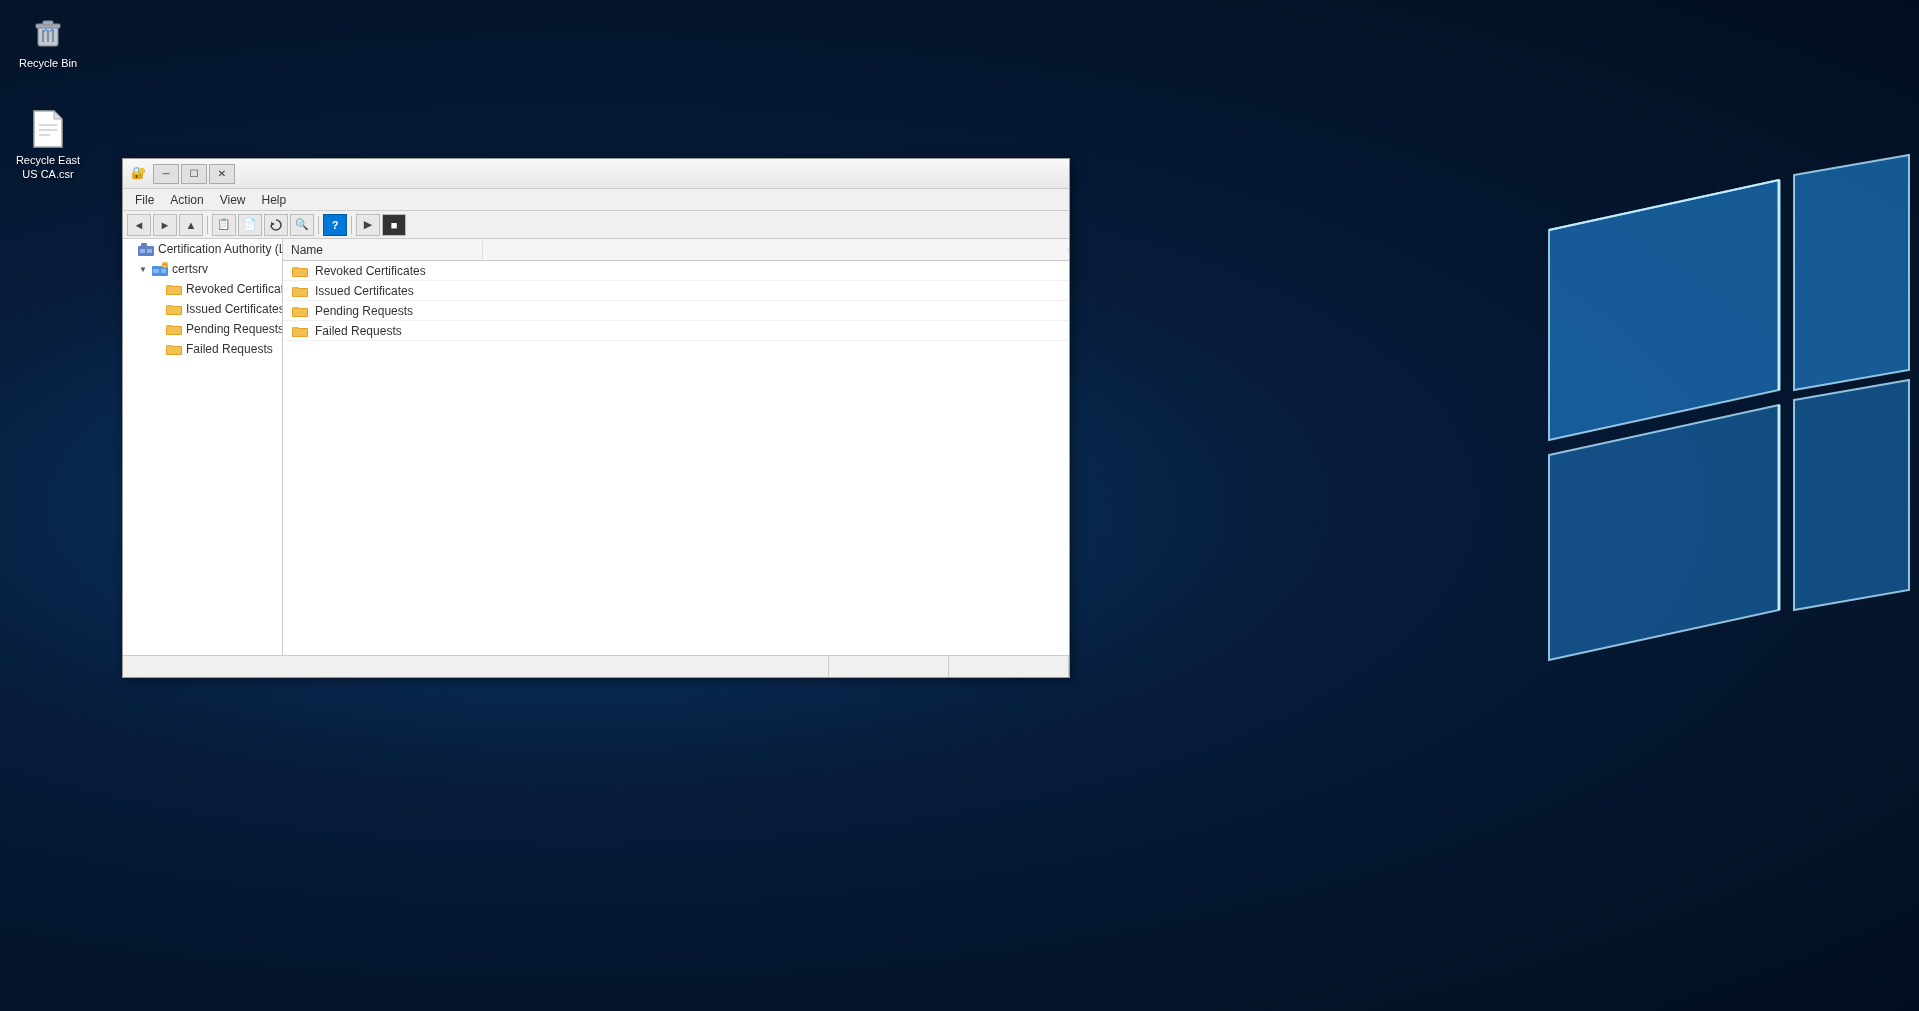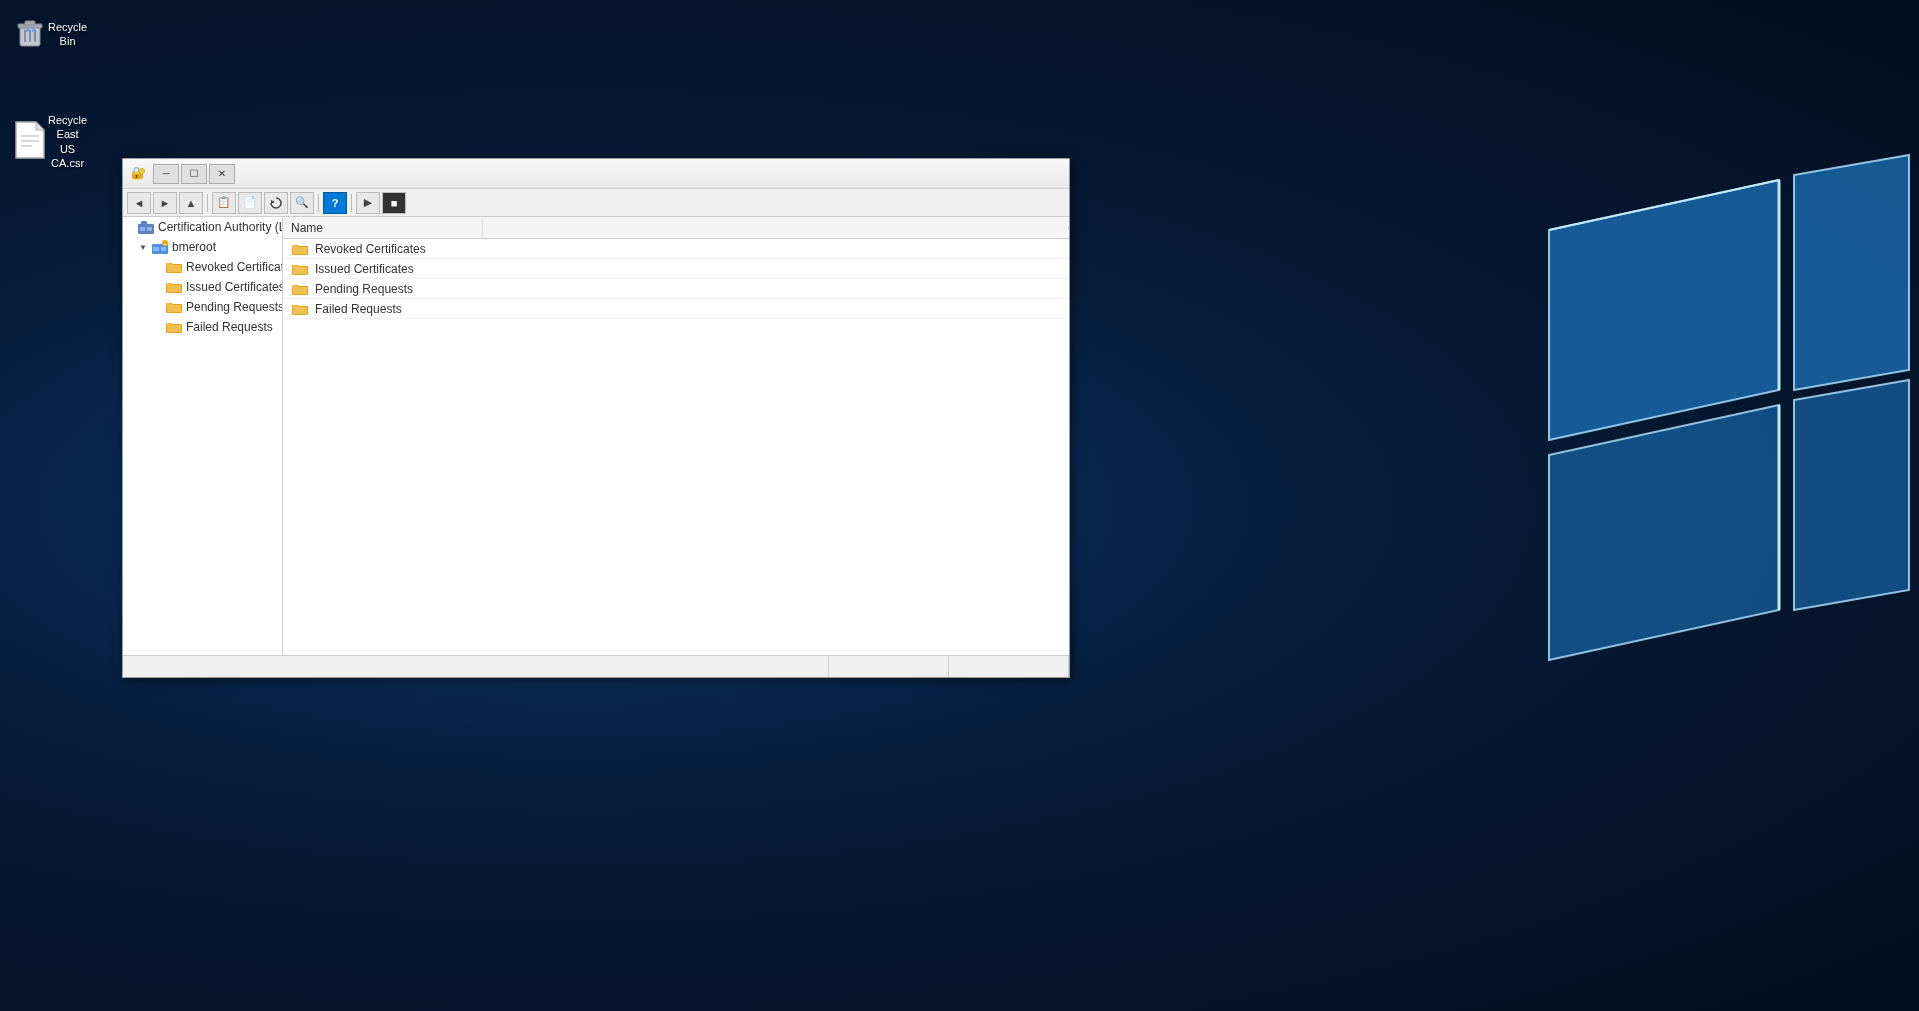--- a/index.html
+++ b/index.html
@@ -18,21 +18,21 @@
       width: 100%;
       height: 100%;
       position: absolute;
       background: radial-gradient(ellipse at 30% 50%, #0d3a6e 0%, #061c3a 40%, #020e1f 100%);
     }
 
     
     .desktop-icon {
       position: absolute;
       display: flex;
-      flex-direction: row;
+      flex-direction: column;
       align-items: center;
       width: 80px;
       cursor: pointer;
       padding: 4px;
     }
 
     .desktop-icon .icon-img {
       width: 40px;
       height: 40px;
       display: flex;
@@ -358,20 +358,26 @@
 
     <div class="title-bar">
       <span class="title-bar-icon">🔐</span>
       <div class="title-bar-buttons">
         <button class="title-btn">─</button>
         <button class="title-btn">☐</button>
         <button class="title-btn close">✕</button>
       </div>
     </div>
 
+    <div class="menu-bar">
+      <div class="menu-item">File</div>
+      <div class="menu-item">Action</div>
+      <div class="menu-item">View</div>
+      <div class="menu-item">Help</div>
+    </div>
 
     <div class="toolbar">
       <button class="toolbar-btn" title="Back">◄</button>
       <button class="toolbar-btn" title="Forward">►</button>
       <button class="toolbar-btn" title="Up">▲</button>
       <div class="toolbar-separator"></div>
       <button class="toolbar-btn" title="Copy">📋</button>
       <button class="toolbar-btn" title="Paste">📄</button>
       <button class="toolbar-btn" title="Refresh">
         <svg width="14" height="14" viewBox="0 0 14 14">
@@ -408,21 +414,21 @@
           <span class="expand-arrow" style="font-size:8px;">▼</span>
           <span class="tree-icon">
             <svg width="18" height="16" viewBox="0 0 18 16">
               <rect x="1" y="5" width="16" height="10" rx="1" fill="#5090e0"></rect>
               <rect x="2" y="8" width="6" height="4" fill="#80b8f8"></rect>
               <rect x="10" y="8" width="5" height="4" fill="#80b8f8"></rect>
               <circle cx="14" cy="4" r="3" fill="#f0c040" stroke="#e0a020" stroke-width="0.5"></circle>
               <path d="M12,4 Q14,2 16,4" fill="none" stroke="#b08010" stroke-width="0.8"></path>
             </svg>
           </span>
-          <span class="tree-item-label">bmeroot</span>
+          <span class="tree-item-label">certsrv</span>
         </div>
 
         <div class="tree-item" style="padding-left: 30px;">
           <span class="expand-arrow"></span>
           <span class="tree-icon folder-icon-yellow">
             <svg width="18" height="16" viewBox="0 0 18 16">
               <rect x="1" y="5" width="16" height="9" rx="1" fill="#e8a020"></rect>
               <rect x="1" y="4" width="7" height="3" rx="1" fill="#e8b840"></rect>
               <rect x="2" y="6" width="14" height="7" rx="0" fill="#f0c050"></rect>
             </svg>

